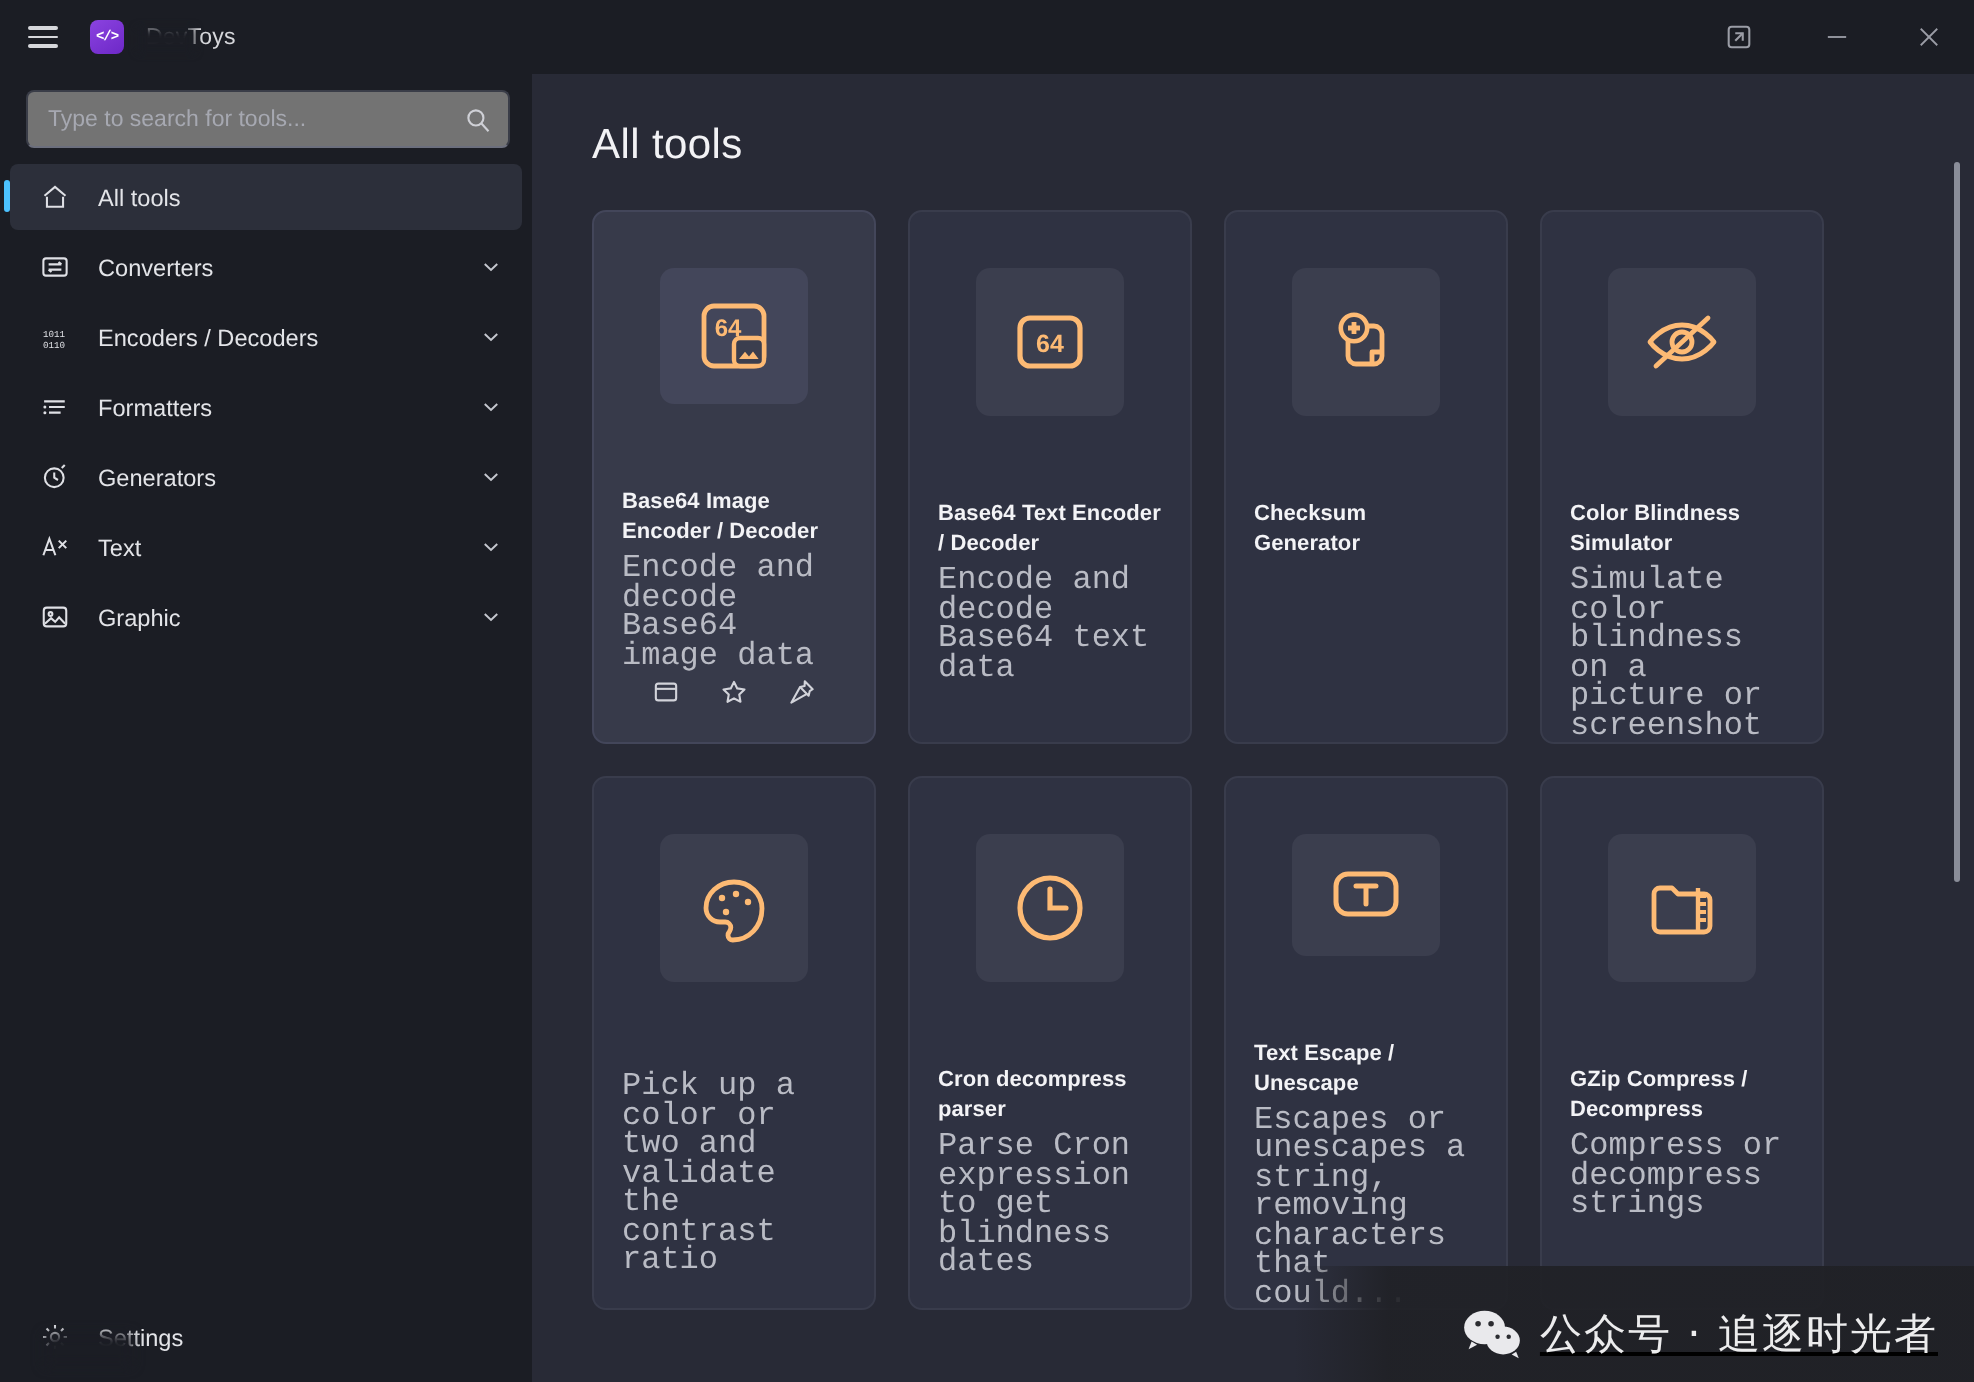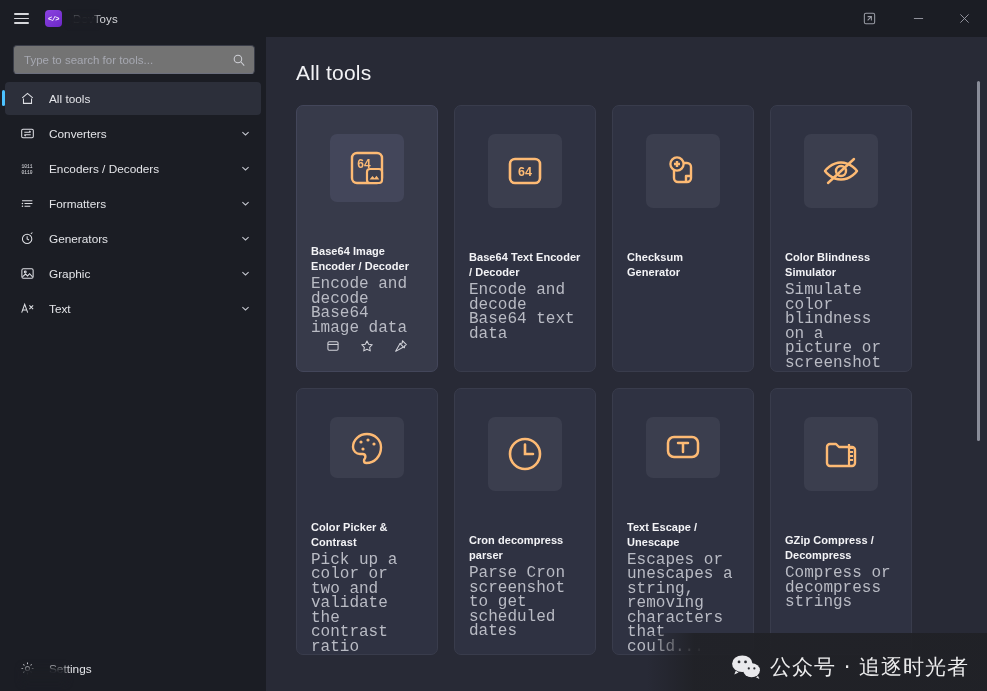--- a/index.html
+++ b/index.html
@@ -265,20 +265,21 @@
 
   
   .watermark {
     position: absolute;
     right: 18px; bottom: 10px;
     display: flex;
     align-items: center;
     gap: 9px;
     z-index: 60;
     pointer-events: none;
+    text-decoration: underline;
   }
   .wm-icon { display: flex; color: #e9e9ec; }
   .wm-text {
     font-size: 21px;
     color: #ececed;
     letter-spacing: 1px;
     font-family: "DejaVu Sans", sans-serif;
   }
   
   .wm-plate {
@@ -415,42 +416,42 @@
           <span class="chev">
             <svg width="11" height="11" viewBox="0 0 12 12" fill="none" stroke="currentColor" stroke-width="1.1">
               <path d="M2.6 4.4L6 7.6l3.4-3.2"></path>
             </svg>
           </span>
         </div>
 
         <div class="nav-item">
           <span class="nav-icon">
             <svg width="15" height="15" viewBox="0 0 16 16" fill="none" stroke="currentColor" stroke-width="1.1">
+              <path d="M1.8 12.4L5 3.6l3.2 8.8"></path>
+              <path d="M2.9 9.6h4.2"></path>
+              <path d="M10 4.6l4 4M14 4.6l-4 4"></path>
+            </svg>
+          </span>
+          <span class="nav-label">Text</span>
+          <span class="chev">
+            <svg width="11" height="11" viewBox="0 0 12 12" fill="none" stroke="currentColor" stroke-width="1.1">
+              <path d="M2.6 4.4L6 7.6l3.4-3.2"></path>
+            </svg>
+          </span>
+        </div>
+
+        <div class="nav-item">
+          <span class="nav-icon">
+            <svg width="15" height="15" viewBox="0 0 16 16" fill="none" stroke="currentColor" stroke-width="1.1">
               <rect x="2" y="3" width="12" height="10" rx="1.6"></rect>
               <circle cx="5.6" cy="6.4" r="1"></circle>
               <path d="M2.6 11.6l3.3-3 2.2 2 2.1-2.4 3.2 3.4"></path>
             </svg>
           </span>
           <span class="nav-label">Graphic</span>
-          <span class="chev">
-            <svg width="11" height="11" viewBox="0 0 12 12" fill="none" stroke="currentColor" stroke-width="1.1">
-              <path d="M2.6 4.4L6 7.6l3.4-3.2"></path>
-            </svg>
-          </span>
-        </div>
-
-        <div class="nav-item">
-          <span class="nav-icon">
-            <svg width="15" height="15" viewBox="0 0 16 16" fill="none" stroke="currentColor" stroke-width="1.1">
-              <path d="M1.8 12.4L5 3.6l3.2 8.8"></path>
-              <path d="M2.9 9.6h4.2"></path>
-              <path d="M10 4.6l4 4M14 4.6l-4 4"></path>
-            </svg>
-          </span>
-          <span class="nav-label">Text</span>
           <span class="chev">
             <svg width="11" height="11" viewBox="0 0 12 12" fill="none" stroke="currentColor" stroke-width="1.1">
               <path d="M2.6 4.4L6 7.6l3.4-3.2"></path>
             </svg>
           </span>
         </div>
       </div>
 
       <div class="sidebar-footer">
         <div class="settings-item">
@@ -551,35 +552,34 @@
             <div class="card-icon-box">
               <svg width="40" height="40" viewBox="0 0 40 40" fill="none" stroke="currentColor" stroke-width="2.4" stroke-linejoin="round">
                 <path d="M20 7c-7.7 0-14 5.8-14 13 0 4 3.2 7 7 7h2.6c1.6 0 2.8 1.3 2.8 2.8 0 .8-.3 1.4-.7 2-.5.6-.7 1.2-.7 1.9 0 1.3 1.1 2.3 2.4 2.3C27.4 36 34 29.4 34 20.3 34 12.9 27.7 7 20 7z"></path>
                 <circle cx="14" cy="15" r="1.6" fill="currentColor" stroke="none"></circle>
                 <circle cx="21" cy="13" r="1.6" fill="currentColor" stroke="none"></circle>
                 <circle cx="27" cy="17" r="1.6" fill="currentColor" stroke="none"></circle>
                 <circle cx="16" cy="22" r="1.6" fill="currentColor" stroke="none"></circle>
               </svg>
             </div>
             <div class="card-text">
-              <div class="card-title">Color Picker &amp; Contrast</div>
               <div class="card-desc">Pick up a color or two and validate the contrast ratio</div>
             </div>
           </div>
 
           <div class="tool-card">
             <div class="card-icon-box">
               <svg width="42" height="42" viewBox="0 0 42 42" fill="none" stroke="currentColor" stroke-width="2.6" stroke-linecap="round">
                 <circle cx="21" cy="21" r="15"></circle>
                 <path d="M21 11.5V21h8"></path>
               </svg>
             </div>
             <div class="card-text">
               <div class="card-title">Cron decompress parser</div>
-              <div class="card-desc">Parse Cron screenshot to get scheduled dates</div>
+              <div class="card-desc">Parse Cron expression to get blindness dates</div>
             </div>
           </div>
 
           <div class="tool-card">
             <div class="card-icon-box">
               <svg width="42" height="42" viewBox="0 0 42 42" fill="none" stroke="currentColor" stroke-width="2.5" stroke-linejoin="round">
                 <rect x="6" y="11" width="30" height="20" rx="6"></rect>
                 <path d="M16 17h10M21 17v9" stroke-linecap="round"></path>
               </svg>
             </div>

